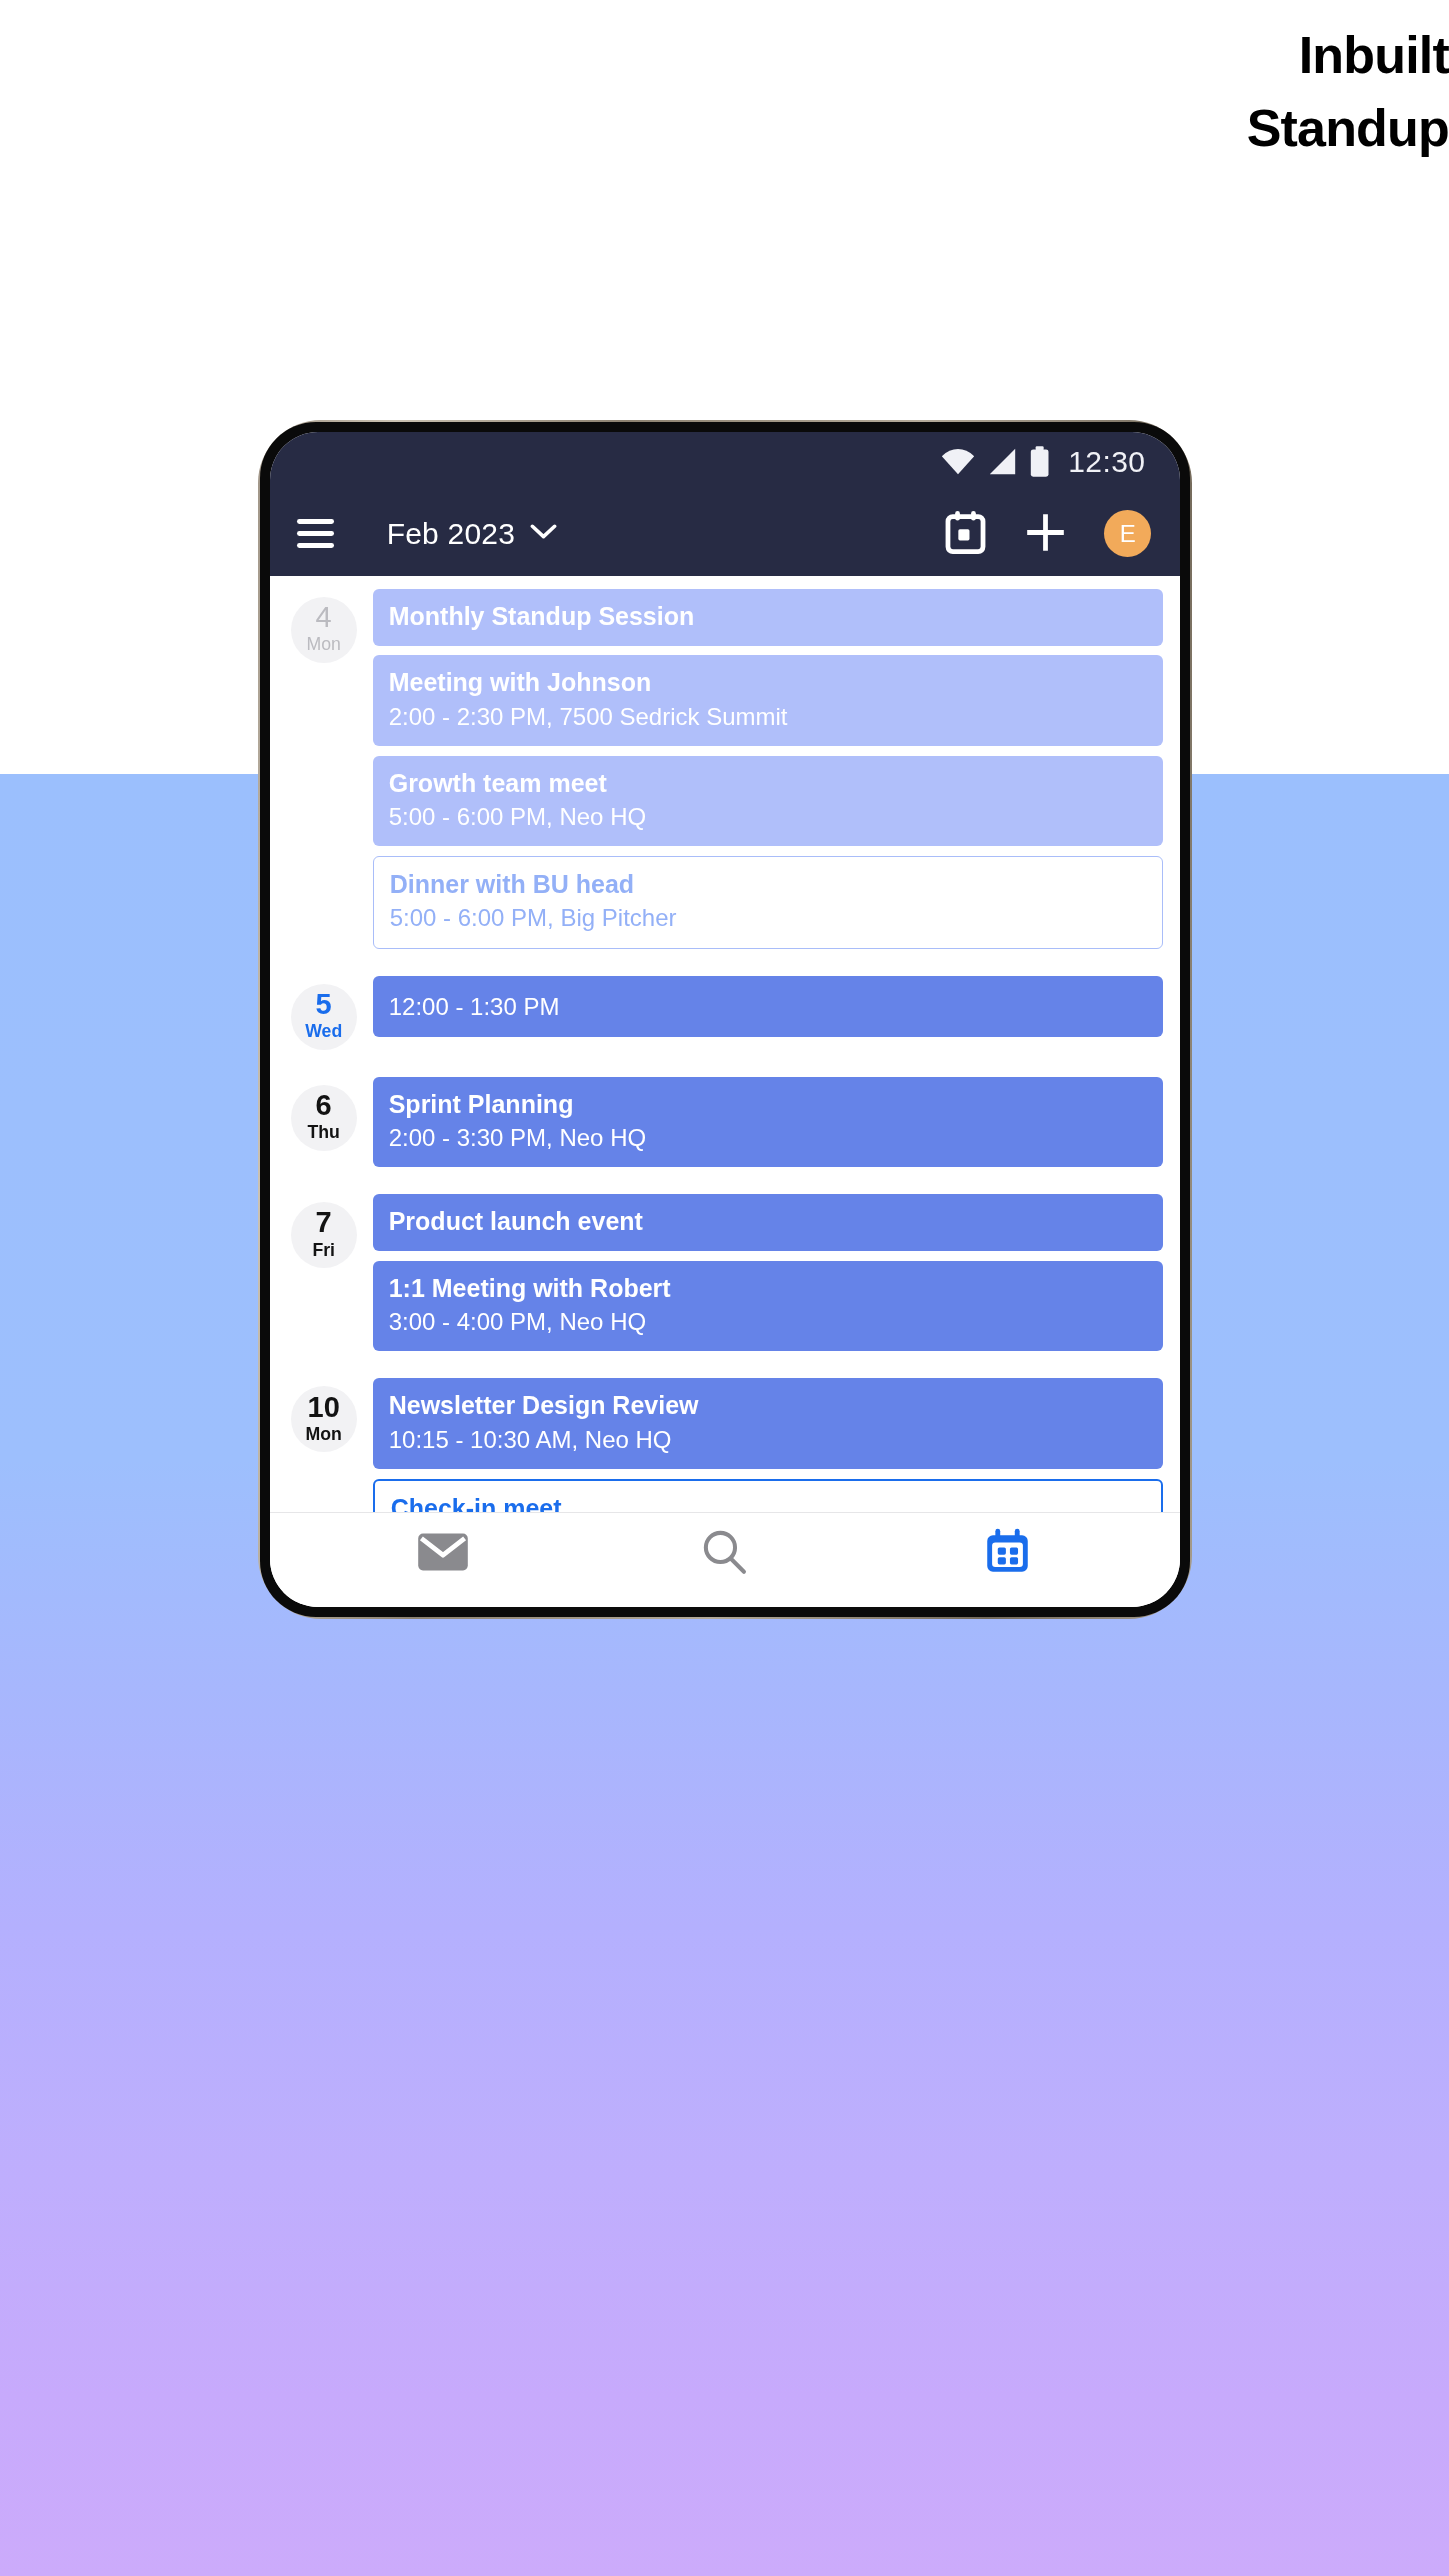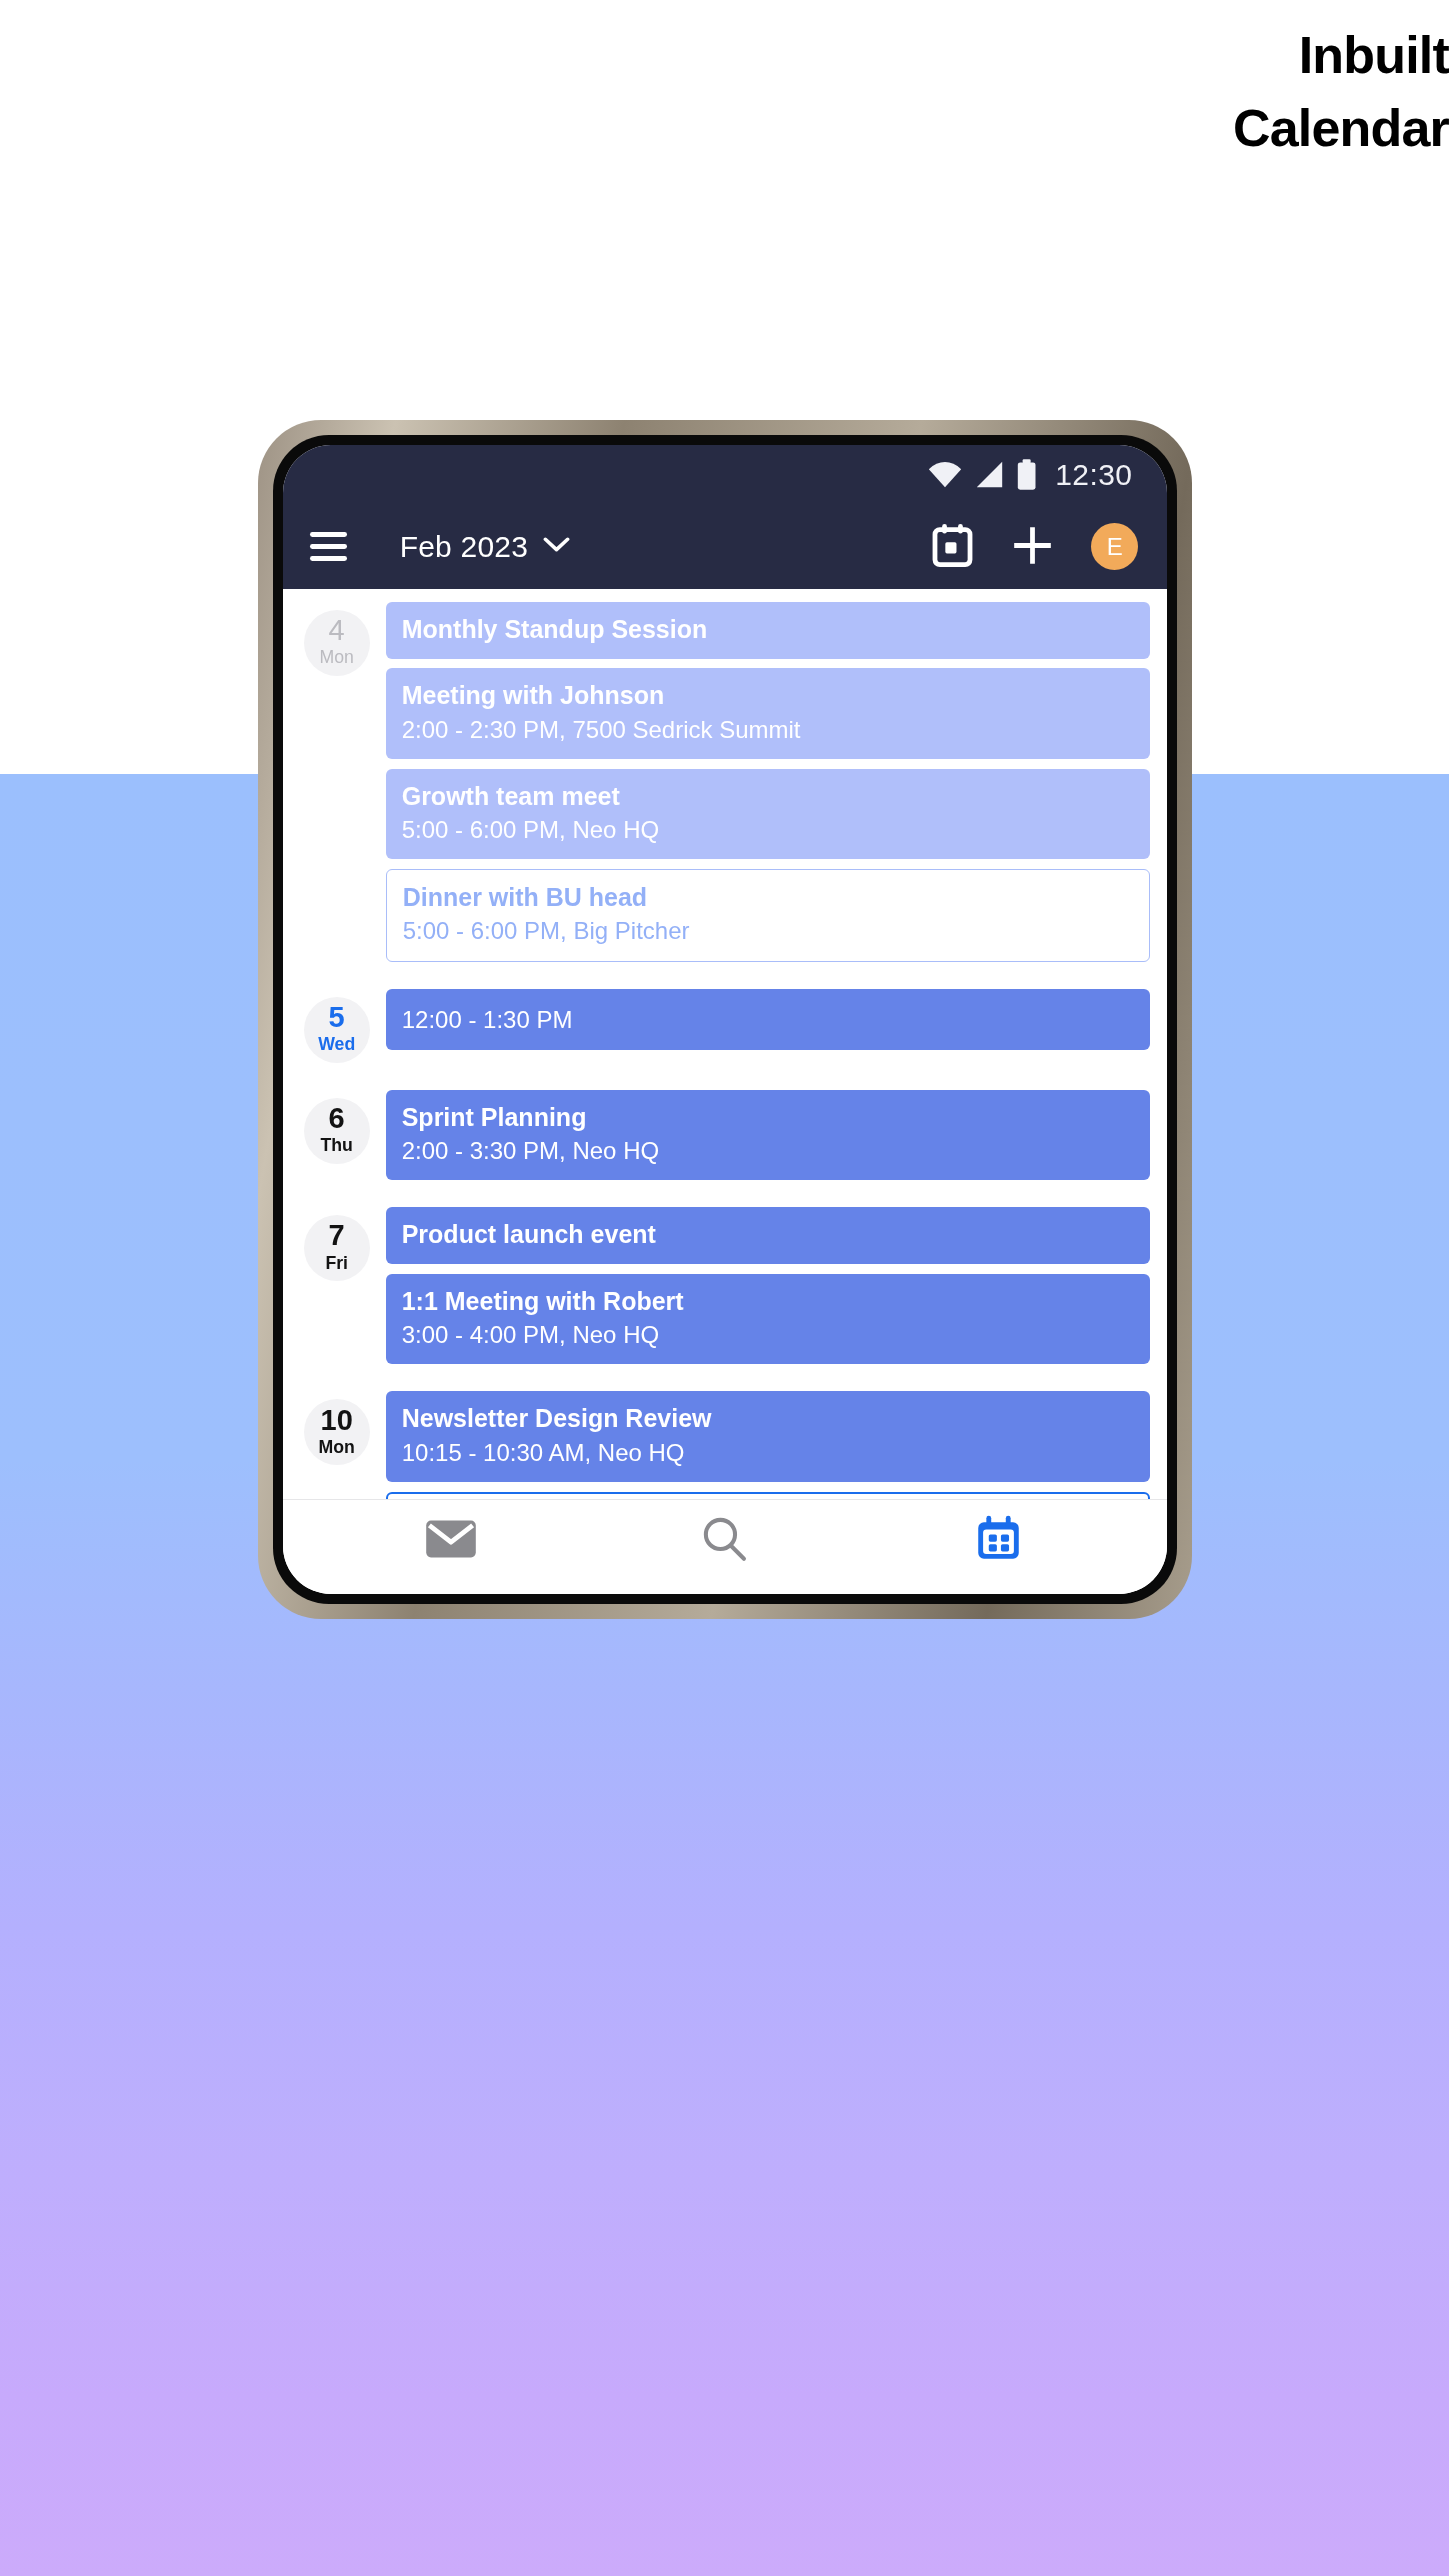--- a/index.html
+++ b/index.html
@@ -55,21 +55,21 @@
   
   .phone {
     position: absolute;
     left: 258px;
     top: 420px;
     width: 934px;
     height: 1199px;
     border-radius: 63px;
     background: linear-gradient(100deg, #9e9385 0%, #cbc2b2 12%, #8d8271 32%,
                                         #b5ab9a 58%, #746a5b 82%, #a79d8c 100%);
-    padding: 15px;
+    padding: 2px;
   }
   .phone-inner {
     position: relative;
     width: 100%;
     height: 100%;
     border-radius: 56px;
     background: #0a0a0a;
     padding: 9.7px;
   }
   .screen {
@@ -258,21 +258,21 @@
 </style>
 </head>
 <body>
 
 <div class="page">
 
   <div class="bg-gradient"></div>
 
   <div class="headline">
     <span class="hl-line hl-line1">Inbuilt</span>
-    <span class="hl-line hl-line2">Calendar</span>
+    <span class="hl-line hl-line2">Standup</span>
   </div>
 
   <div class="phone">
     <div class="phone-inner">
       <div class="screen">
 
         <div class="statusbar">
           <span class="sb-icon">
             <svg width="34" height="26" viewBox="0 0 42 32">
                 <path d="M1 9 C7 3 14 0 21 0 C28 0 35 3 41 9 L21 31 Z" fill="#f0f1f6"></path>

